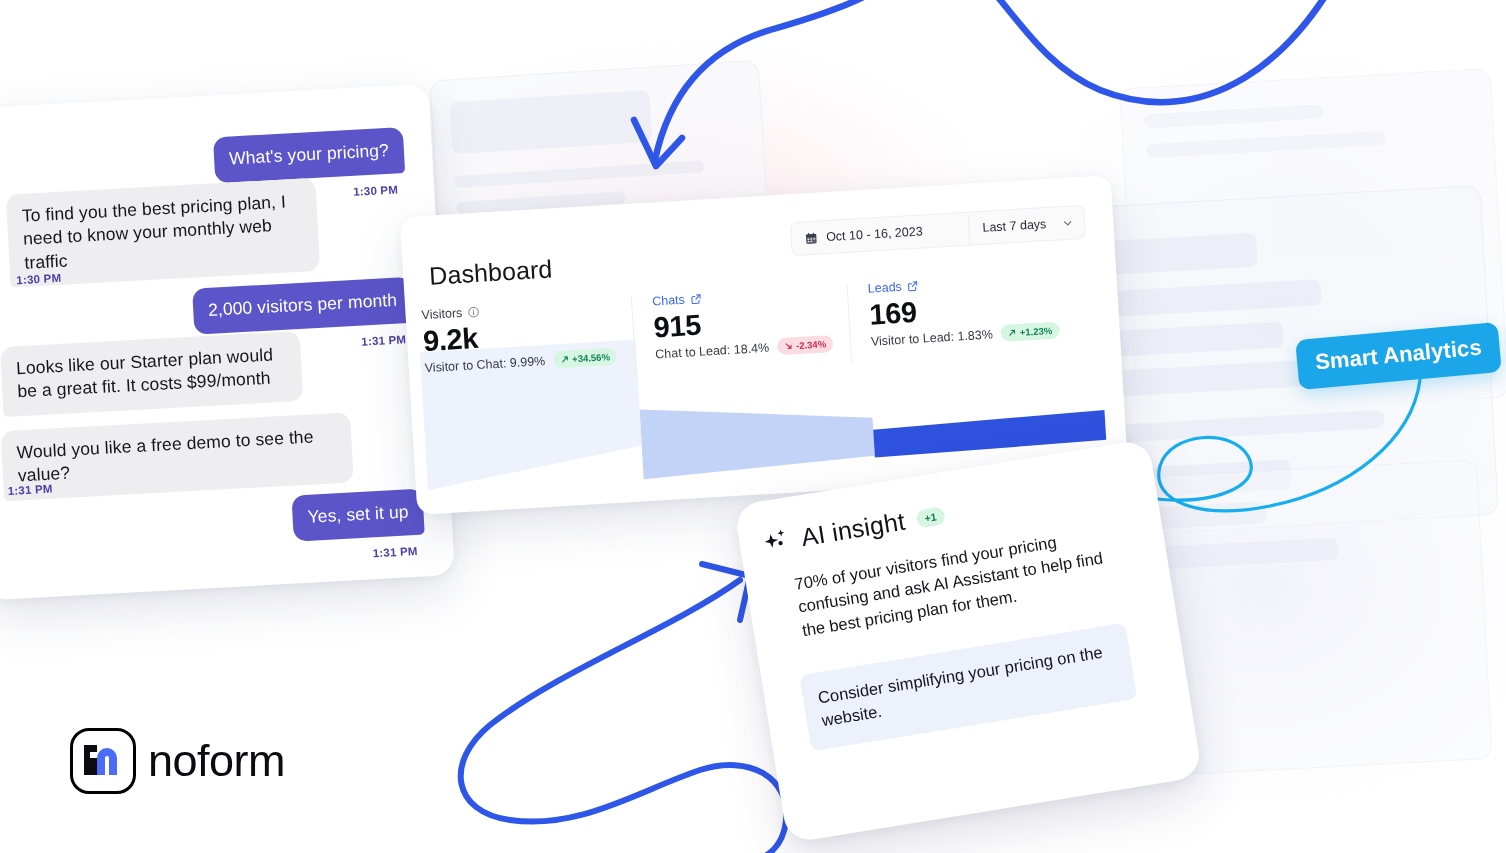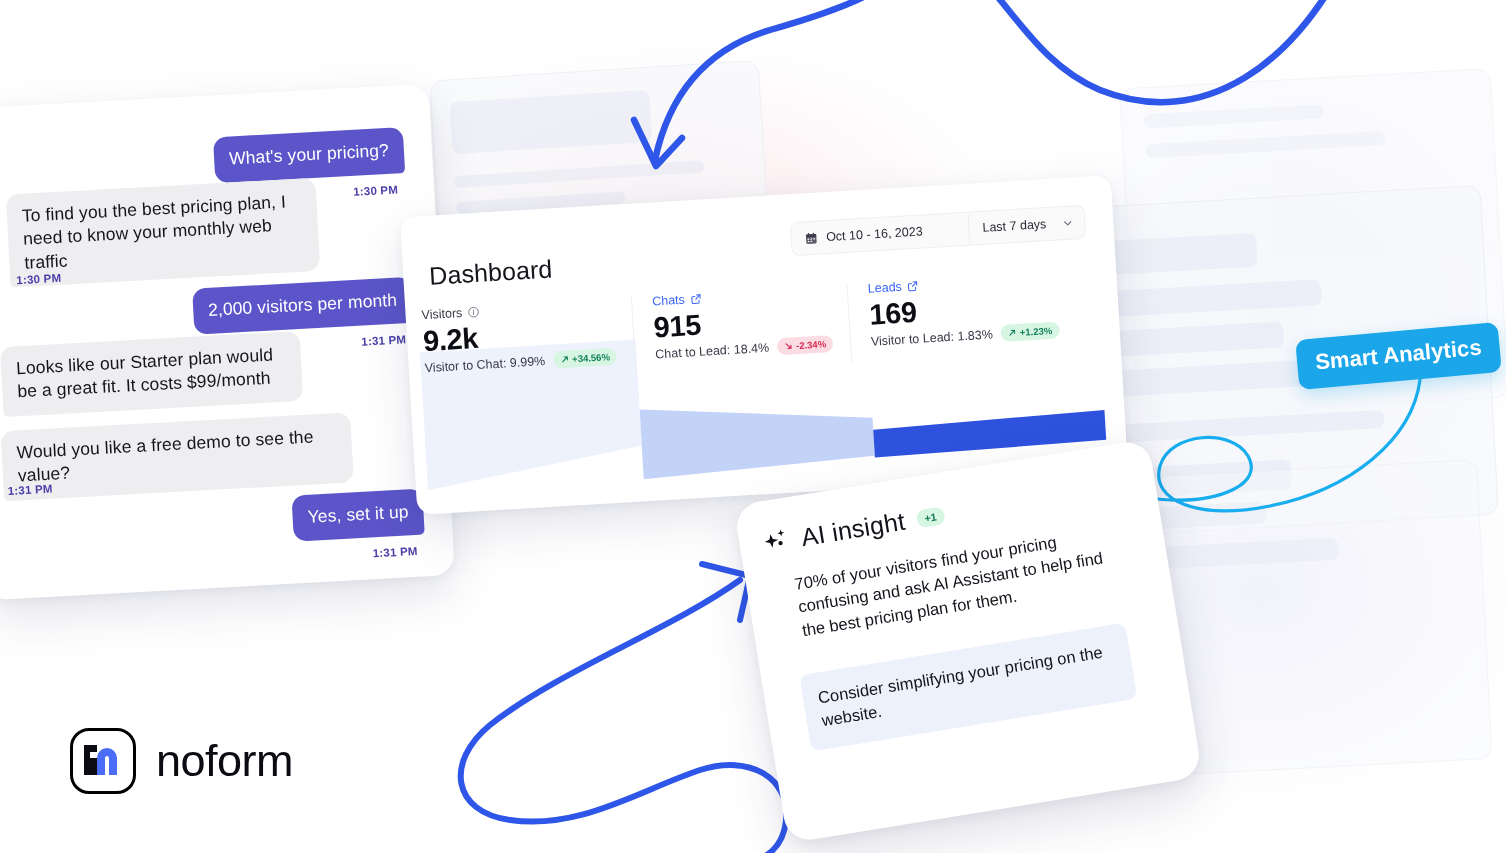--- a/index.html
+++ b/index.html
@@ -179,21 +179,21 @@
     color: #ffffff;
     font-size: 22px; font-weight: 700;
     letter-spacing: .1px;
     padding: 11px 18px 13px;
     border-radius: 11px;
     white-space: nowrap;
     box-shadow: 0 6px 18px rgba(26,166,232,.28);
   }
 
   
-  #logo { position: absolute; left: 70px; top: 728px; display: flex; align-items: center; gap: 20px; }
+  #logo { position: absolute; left: 70px; top: 728px; display: flex; align-items: center; gap: 12px; }
   #logo-mark {
     width: 66px; height: 66px;
     border: 3.2px solid #000000;
     border-radius: 19px;
     position: relative;
     overflow: hidden;
     background: #ffffff;
   }
   #logo-word { font-size: 45px; color: #0b0b11; letter-spacing: -.5px; }
 </style>

